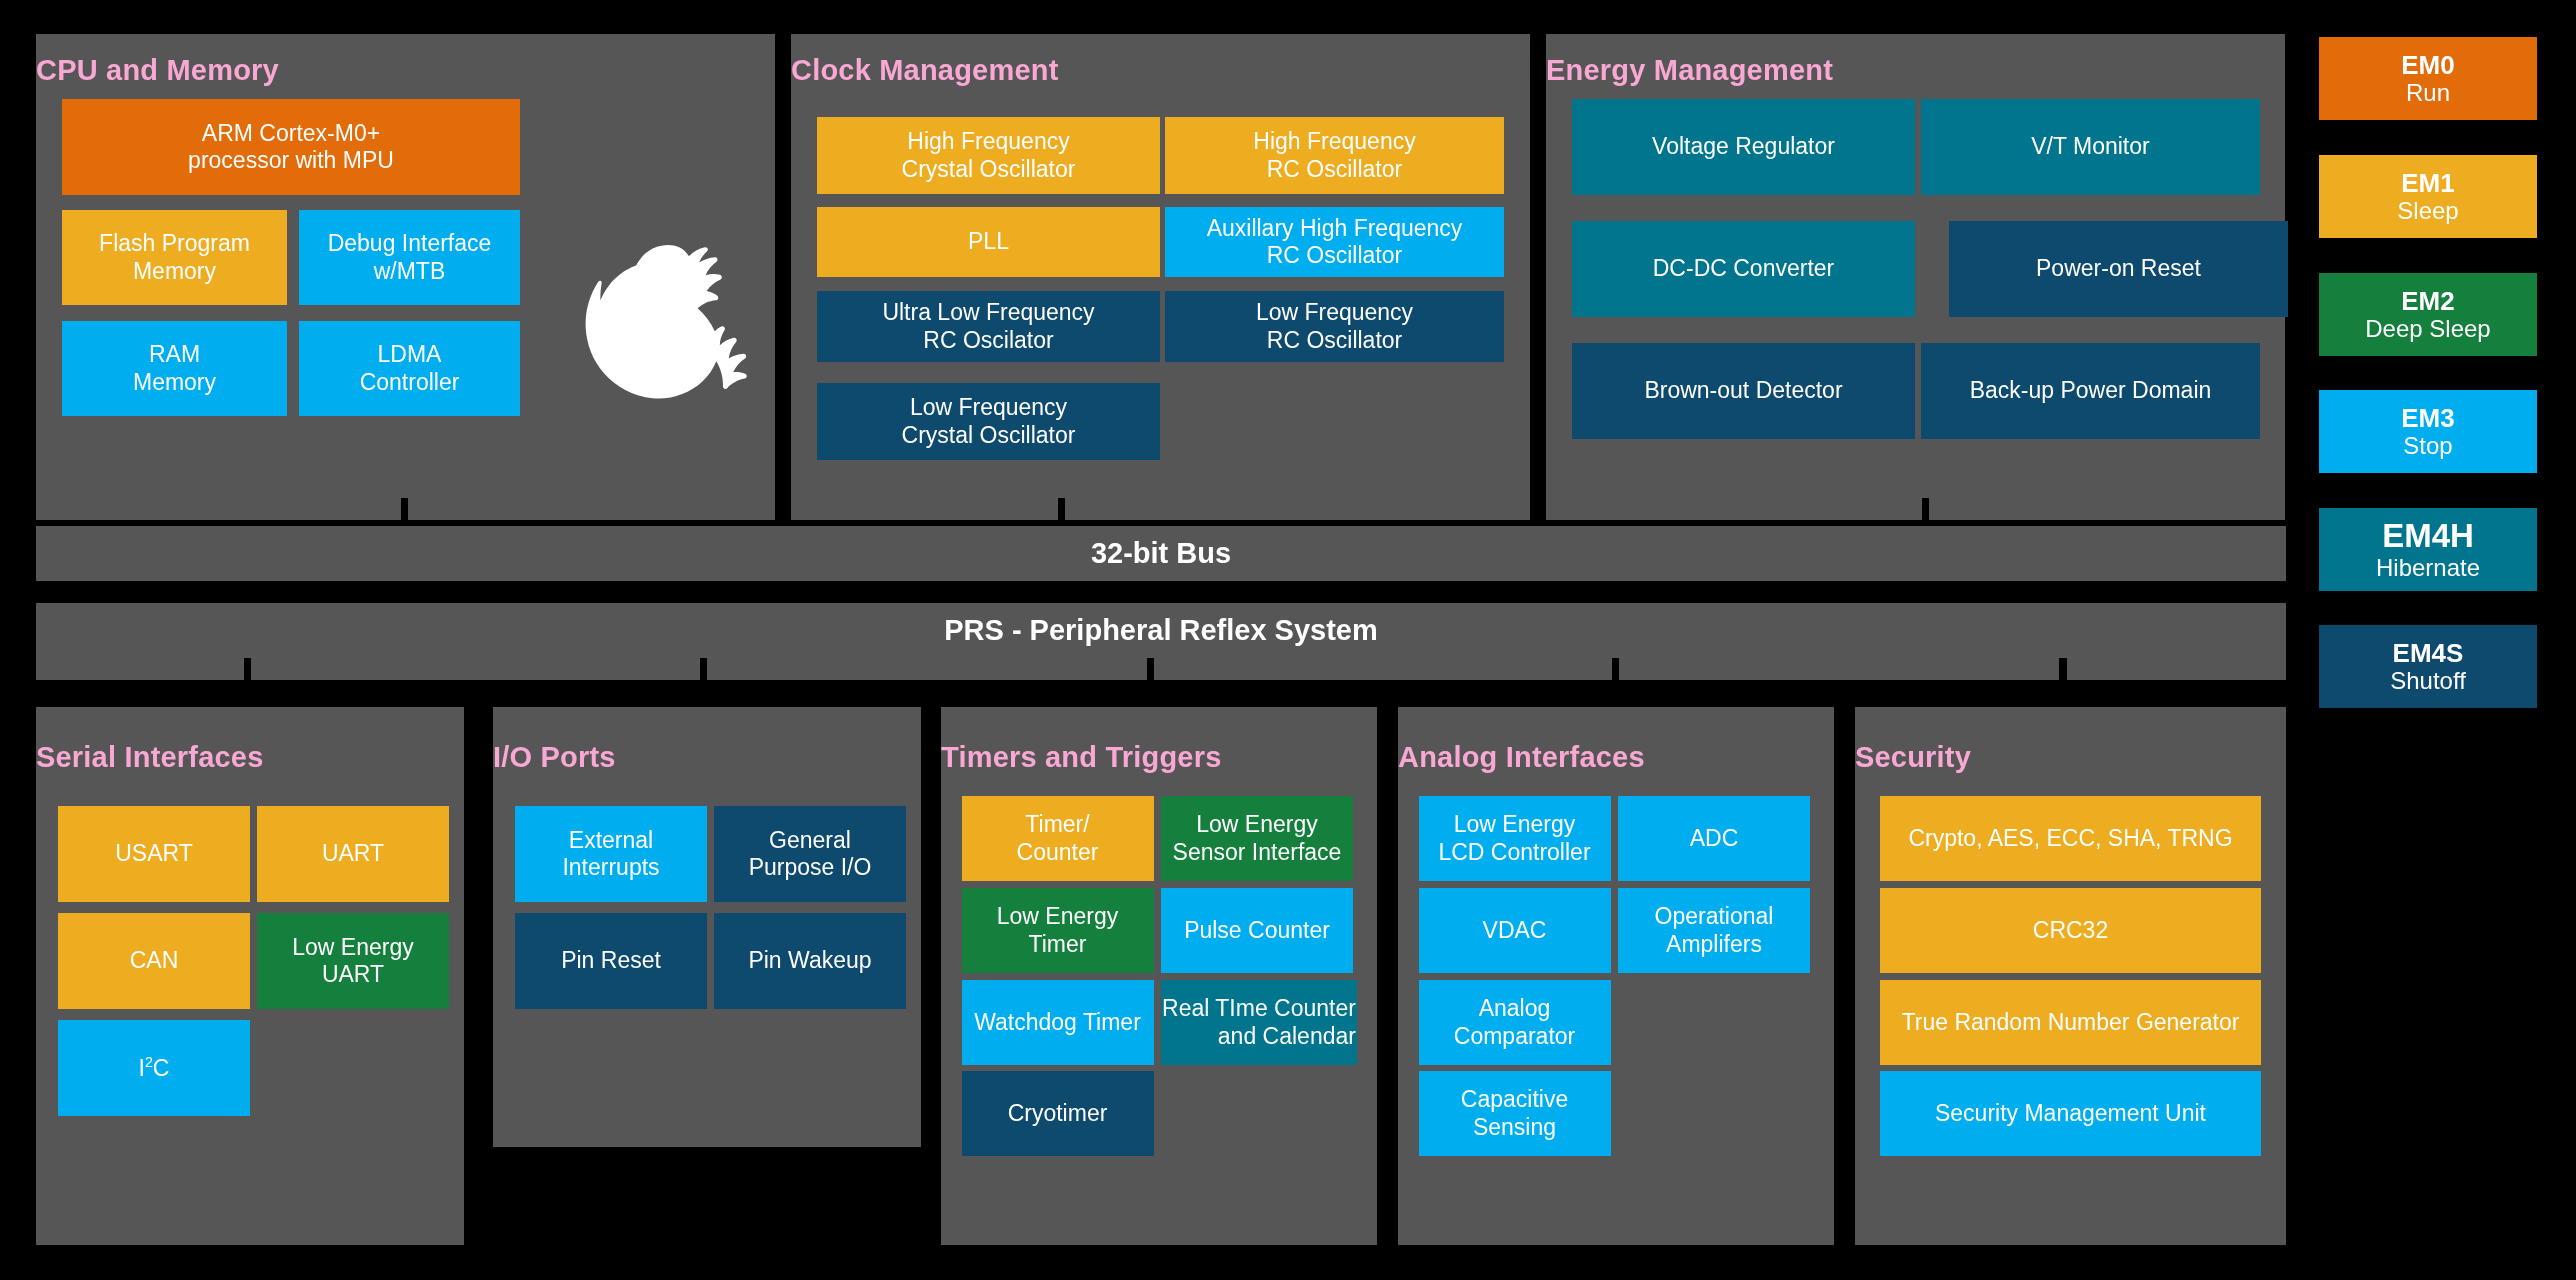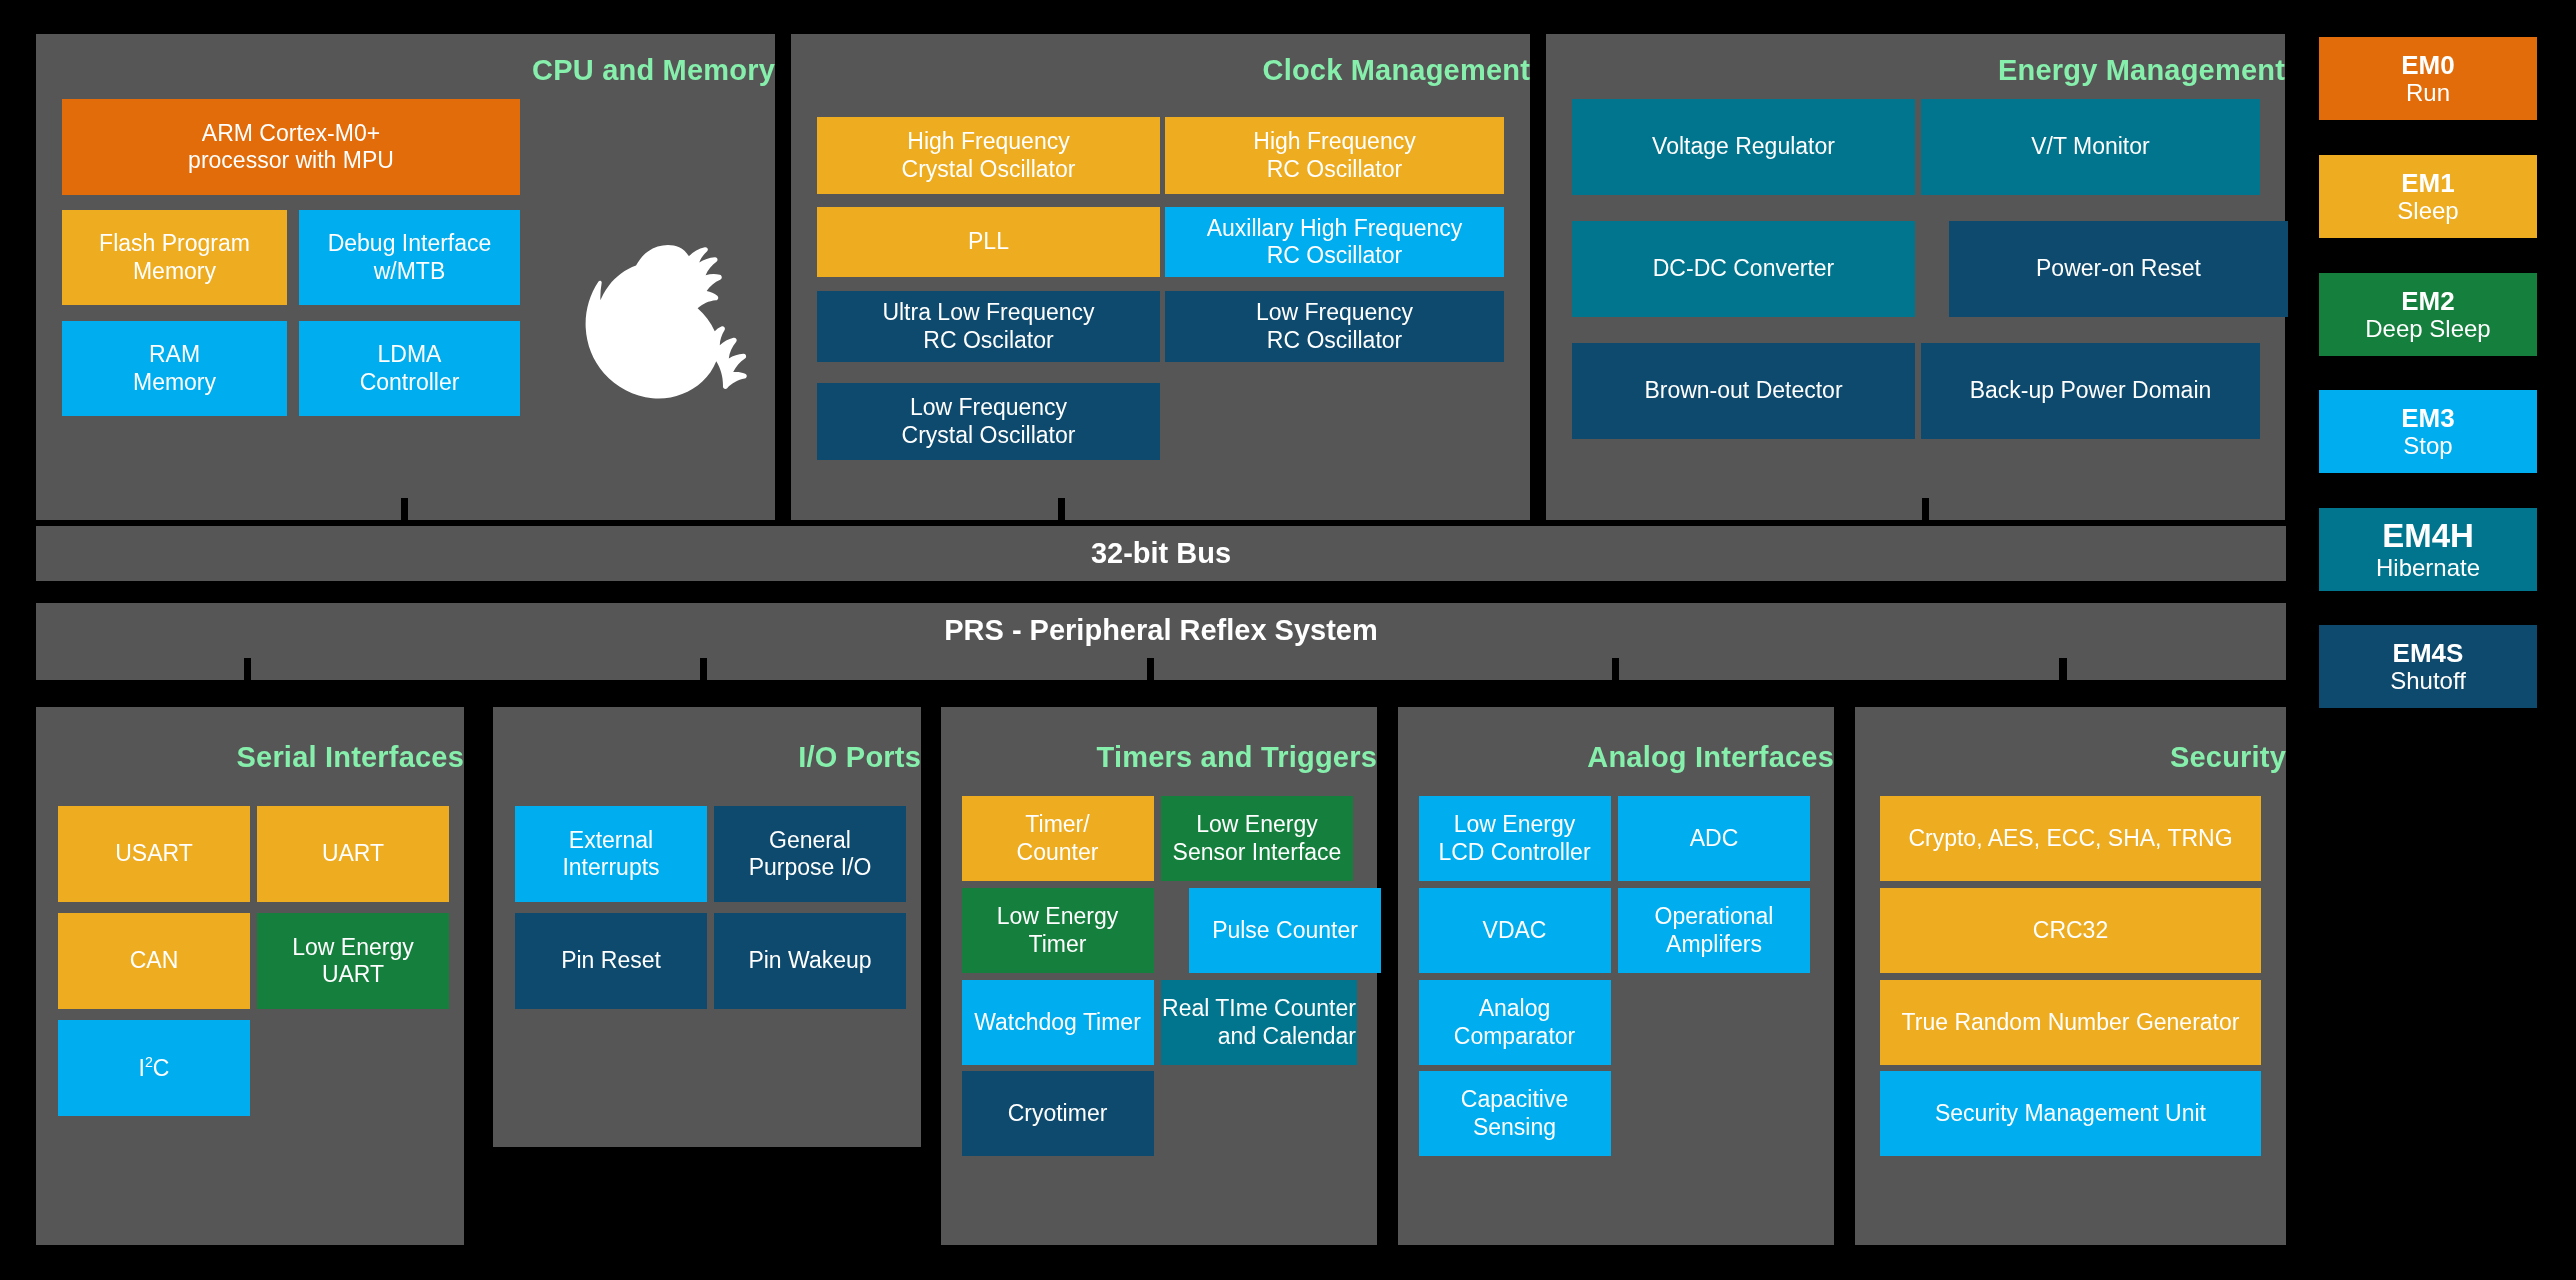--- a/index.html
+++ b/index.html
@@ -13,22 +13,22 @@
   #root { position: relative; width: 2576px; height: 1281px; background: #000; }
 
   
   .panel {
     position: absolute;
     background: #565656;
   }
   .panel-title {
     position: absolute;
     left: 0; right: 0;
-    text-align: right;
-    color: #86efac;
+    text-align: left;
+    color: #f9a8d4;
     font-weight: bold;
     letter-spacing: 0.2px;
   }
   .blk {
     position: absolute;
     display: flex;
     align-items: center;
     justify-content: center;
     text-align: center;
     color: #ffffff;
@@ -257,21 +257,21 @@
 
     <div class="blk c-yellow" style="left:20.5px; top:89px; width:192px; height:85px; font-size:23px;">Timer/
 Counter</div>
 
     <div class="blk c-lightcy" style="left:220px; top:89px; width:192px; height:85px; font-size:23px;">Low Energy
 Sensor Interface</div>
 
     <div class="blk c-lightcy" style="left:20.5px; top:181px; width:192px; height:85px; font-size:23px;">Low Energy
 Timer</div>
 
-    <div class="blk c-cyan" style="left:220px; top:181px; width:192px; height:85px; font-size:23px;margin-left:28px;">Pulse Counter</div>
+    <div class="blk c-cyan" style="left:220px; top:181px; width:192px; height:85px; font-size:23px;">Pulse Counter</div>
 
     <div class="blk c-cyan" style="left:20.5px; top:273px; width:192px; height:85px; font-size:23px;">Watchdog Timer</div>
 
     <div class="blk c-teal" style="left:220px; top:273px; width:196px; height:85px; font-size:23px;text-align:right;">Real TIme Counter
 and Calendar</div>
 
     <div class="blk c-navy" style="left:20.5px; top:364px; width:192px; height:85px; font-size:23px;">Cryotimer</div>
   </div>
 
   <div class="panel" style="left:1398px; top:707px; width:436px; height:538px;">

